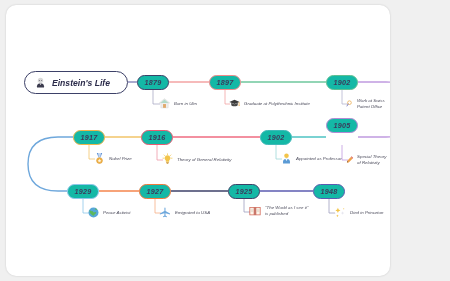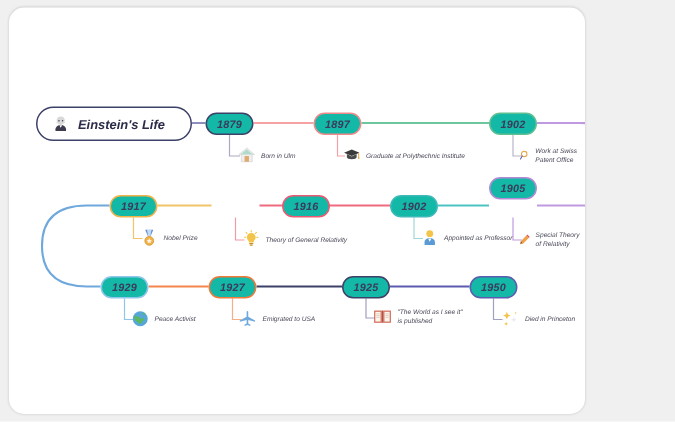--- a/index.html
+++ b/index.html
@@ -105,21 +105,21 @@
   <div class="leaf" style="left:87px;top:147px;">
     <svg class="ic" width="13" height="13" viewBox="0 0 24 24">
       <path d="M7 2h10l-3.4 8h-3.2L7 2z" fill="#5b8fd6"></path>
       <path d="M9.2 2h5.6l-1.4 8h-2.8L9.2 2z" fill="#ffffff" opacity=".65"></path>
       <circle cx="12" cy="15.8" r="5.4" fill="#f0b44a" stroke="#d99327" stroke-width="1"></circle>
       <path d="M12 12.6l1 2.1 2.3.3-1.7 1.6.4 2.3-2-1.1-2 1.1.4-2.3-1.7-1.6 2.3-.3 1-2.1z" fill="#fff" opacity=".85"></path>
     </svg>
     <span class="cap">Nobel Prize</span>
     </div>
 
-  <div class="node" style="left:135px;top:125px;width:32px;border-color:#ea5a72;margin-left:47px;">
+  <div class="node" style="left:135px;top:125px;width:32px;border-color:#ea5a72;">
     <span>1916</span>
     </div>
   <div class="leaf" style="left:155px;top:148px;">
     <svg class="ic" width="13" height="13" viewBox="0 0 24 24">
       <path d="M12 4.2a5.4 5.4 0 00-3.1 9.8v2.1h6.2V14A5.4 5.4 0 0012 4.2z" fill="#f2c44a"></path>
       <rect x="9.4" y="16.6" width="5.2" height="1.5" rx=".7" fill="#c98f2a"></rect>
       <rect x="10.2" y="18.6" width="3.6" height="1.3" rx=".6" fill="#c98f2a"></rect>
       <g stroke="#f2c44a" stroke-width="1.3" stroke-linecap="round">
         <path d="M12 1.4v1.6"></path>
           <path d="M3.6 9.6h1.6"></path>
@@ -194,21 +194,21 @@
           <path d="M15.2 9h4"></path>
           <path d="M15.2 11h4"></path>
           <path d="M15.2 13h4"></path>
         </g>
     </svg>
     <span class="cap">"The World as I see it"
 is published</span>
     </div>
 
   <div class="node" style="left:307px;top:179px;width:32px;border-color:#5b5bb0;">
-    <span>1950</span>
+    <span>1948</span>
     </div>
   <div class="leaf" style="left:327px;top:201px;">
     <svg class="ic" width="14" height="14" viewBox="0 0 24 24">
       <path d="M8.4 3.2l1.3 3 3 1.3-3 1.3-1.3 3-1.3-3-3-1.3 3-1.3 1.3-3z" fill="#f2c44a"></path>
       <path d="M16.4 9.2l.9 2.1 2.1.9-2.1.9-.9 2.1-.9-2.1-2.1-.9 2.1-.9.9-2.1z" fill="#e8e8f0"></path>
       <path d="M7.6 14.6l.7 1.6 1.6.7-1.6.7-.7 1.6-.7-1.6-1.6-.7 1.6-.7.7-1.6z" fill="#f2c44a"></path>
       <circle cx="18.4" cy="4.6" r=".9" fill="#f2c44a"></circle>
       <circle cx="4.4" cy="12.4" r=".7" fill="#e8e8f0"></circle>
     </svg>
     <span class="cap">Died in Princeton</span>

